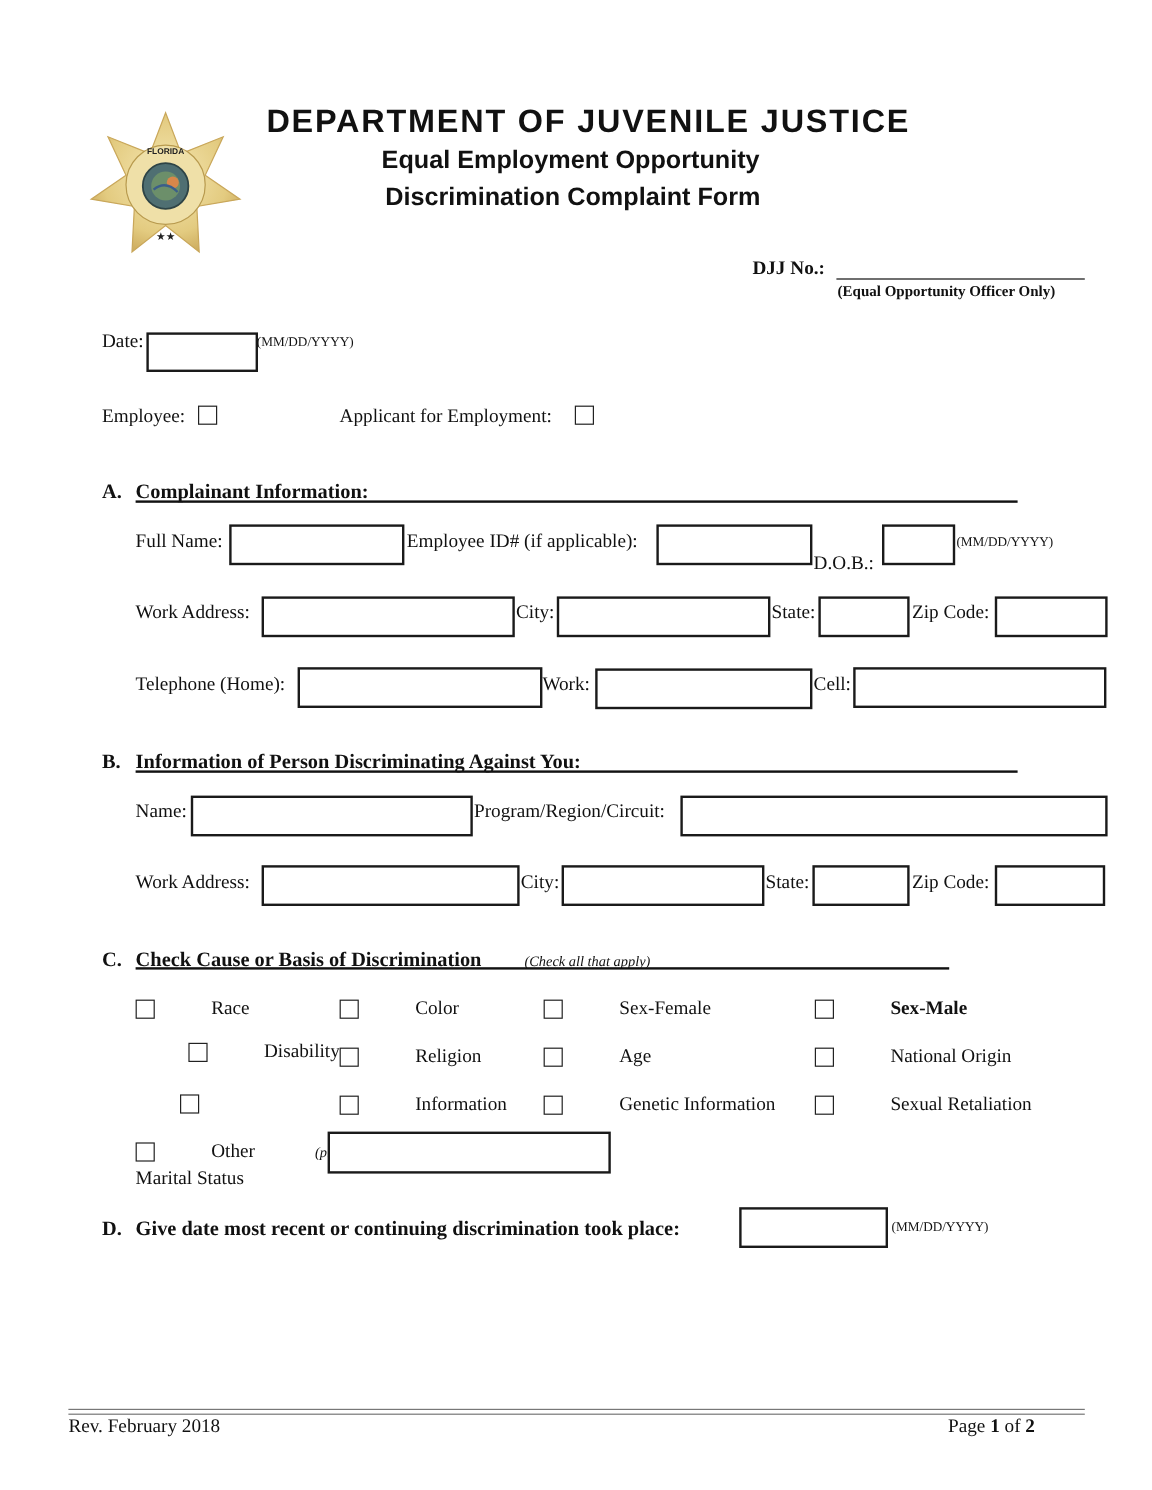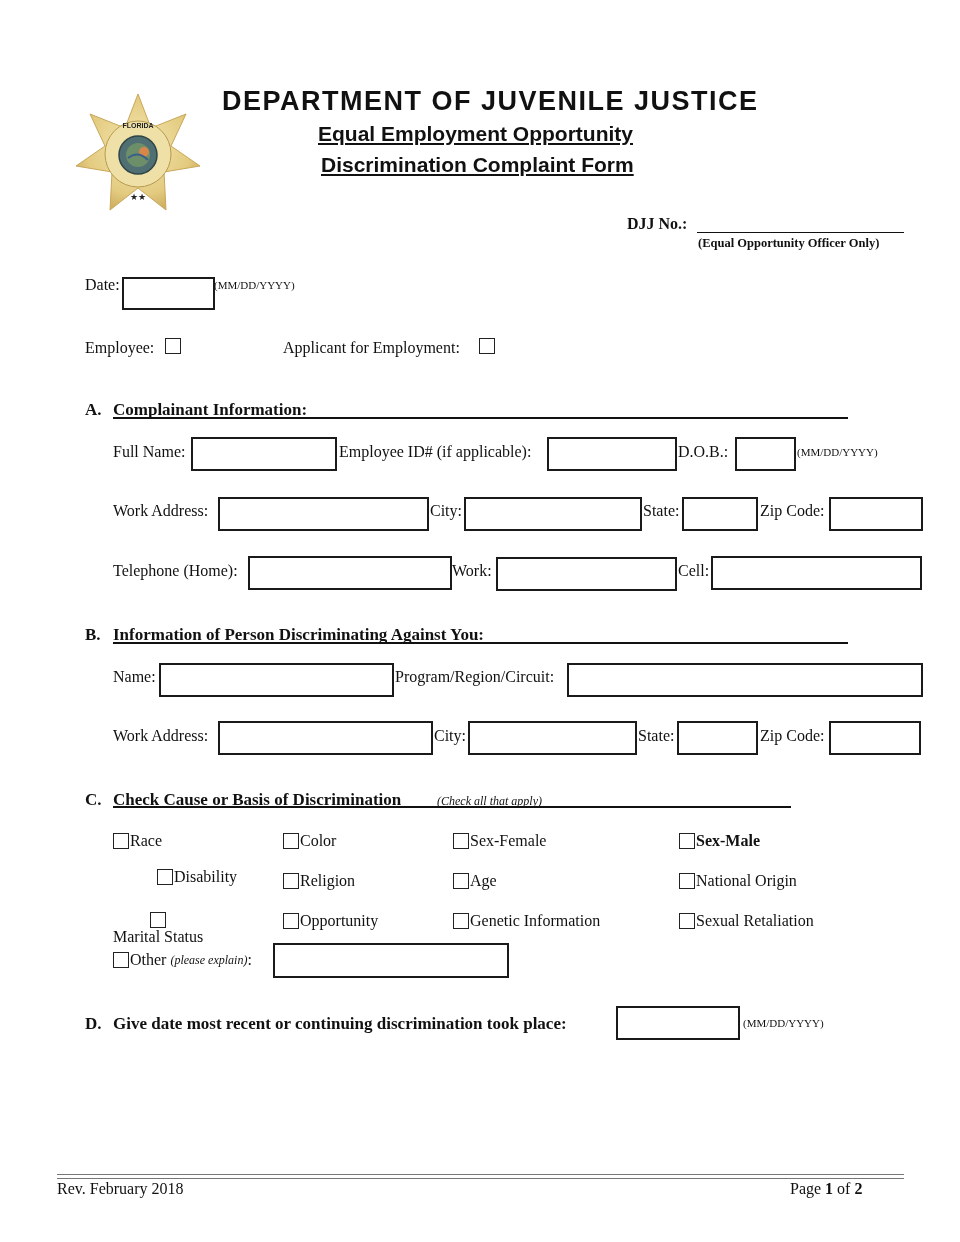--- a/index.html
+++ b/index.html
@@ -1,28 +1,28 @@
 <!DOCTYPE html>
 <html><head>
 <meta charset="utf-8">
 <style>
   html, body { margin: 0; padding: 0; background: #ffffff; }
   body { width: 960px; height: 1242px; position: relative; overflow: hidden;
          font-family: "Liberation Serif", serif; color: #111; }
   .abs { position: absolute; }
   .title { font-family: "Liberation Sans", sans-serif; font-weight: bold; white-space: nowrap; }
   .t1 { font-size: 27px; letter-spacing: 1.5px; }
-  .t2 { font-size: 21px; text-decoration: underline; }
+  .t2 { font-size: 21px; }
   .lbl { font-size: 16px; white-space: nowrap; line-height: 18px; }
   .small { font-size: 11px; white-space: nowrap; }
   .box { position: absolute; border: 2px solid #1a1a1a; background: #fff; box-sizing: border-box; }
   .chk { position: absolute; width: 16px; height: 16px; border: 1.5px solid #222; box-sizing: border-box; background: #fff; }
   .section { font-size: 17px; font-weight: bold; white-space: nowrap; }
   .hline { position: absolute; height: 0; border-top: 2px solid #111; }
-  .cb-item { position: absolute; display: flex; align-items: center; }
+  .cb-item { position: absolute; display: flex; align-items: center; gap: 46px; }
   .cb-item .chk { position: static; margin-right: 1px; }
 </style>
 </head>
 <body>
 
 <div class="abs" style="left:74px;top:92px;width:128px;height:126px;">
   <svg width="128" height="126" viewBox="0 0 128 126">
     <defs>
       <radialGradient id="gold" cx="50%" cy="45%" r="60%">
         <stop offset="0%" stop-color="#f6e8b4"></stop>
@@ -59,21 +59,21 @@
 <div class="chk" style="left:479px;top:338px;"></div>
 
 <div class="abs section" style="left:85px;top:400px;">A.</div>
 <div class="abs section" style="left:113px;top:400px;">Complainant Information:</div>
 <div class="hline" style="left:113px;top:417px;width:735px;"></div>
 
 <div class="abs lbl" style="left:113px;top:443px;">Full Name:</div>
 <div class="box" style="left:191px;top:437px;width:146px;height:34px;"></div>
 <div class="abs lbl" style="left:339px;top:443px;">Employee ID# (if applicable):</div>
 <div class="box" style="left:547px;top:437px;width:130px;height:34px;"></div>
-<div class="abs lbl" style="left:678px;top:443px;">D.O.B.:</div>
+<div class="abs lbl" style="left:678px;top:461px;">D.O.B.:</div>
 <div class="box" style="left:735px;top:437px;width:61px;height:34px;"></div>
 <div class="abs small" style="left:797px;top:446px;">(MM/DD/YYYY)</div>
 
 <div class="abs lbl" style="left:113px;top:502px;">Work Address:</div>
 <div class="box" style="left:218px;top:497px;width:211px;height:34px;"></div>
 <div class="abs lbl" style="left:430px;top:502px;">City:</div>
 <div class="box" style="left:464px;top:497px;width:178px;height:34px;"></div>
 <div class="abs lbl" style="left:643px;top:502px;">State:</div>
 <div class="box" style="left:682px;top:497px;width:76px;height:34px;"></div>
 <div class="abs lbl" style="left:760px;top:502px;">Zip Code:</div>
@@ -142,21 +142,21 @@
   <span class="chk"></span>
   <span class="lbl">National Origin</span>
 </div>
 
 <div class="cb-item" style="left:113px;top:912px;flex-direction:column;">
   <span class="chk"></span>
   <span class="lbl">Marital Status</span>
 </div>
 <div class="cb-item" style="left:283px;top:912px;">
   <span class="chk"></span>
-  <span class="lbl">Opportunity</span>
+  <span class="lbl">Information</span>
 </div>
 <div class="cb-item" style="left:453px;top:912px;">
   <span class="chk"></span>
   <span class="lbl">Genetic Information</span>
 </div>
 <div class="cb-item" style="left:679px;top:912px;">
   <span class="chk"></span>
   <span class="lbl">Sexual Retaliation</span>
 </div>
 

